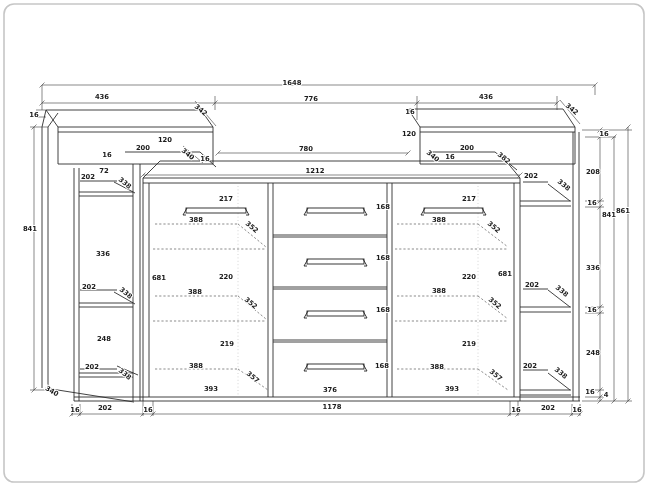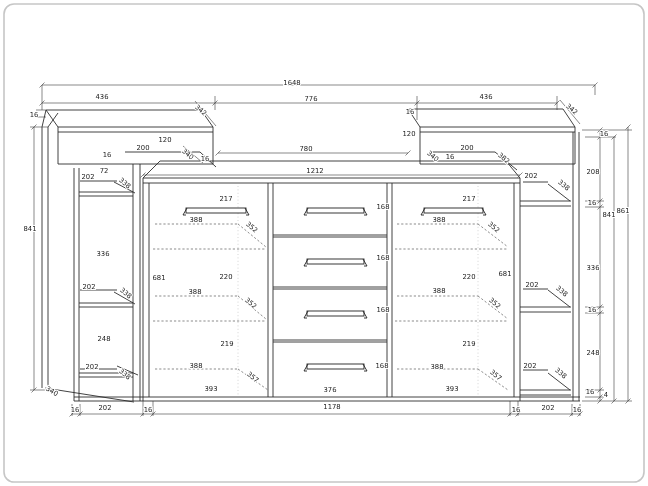--- a/index.html
+++ b/index.html
@@ -2,20 +2,21 @@
 <html><head>
 <meta charset="utf-8">
 <style>
   html,body{margin:0;padding:0;background:#ffffff;}
   .canvas{
     position:relative;
     width:648px;height:486px;
     background:#ffffff;
     overflow:hidden;
     font-family:"DejaVu Sans", sans-serif;
+    font-weight:bold;
   }
   svg{display:block}
   .lbl{
     font-family:"DejaVu Sans", sans-serif;
     font-size:6.8px;
     fill:#1c1c1c;
   }
 </style>
 </head>
 <body>

